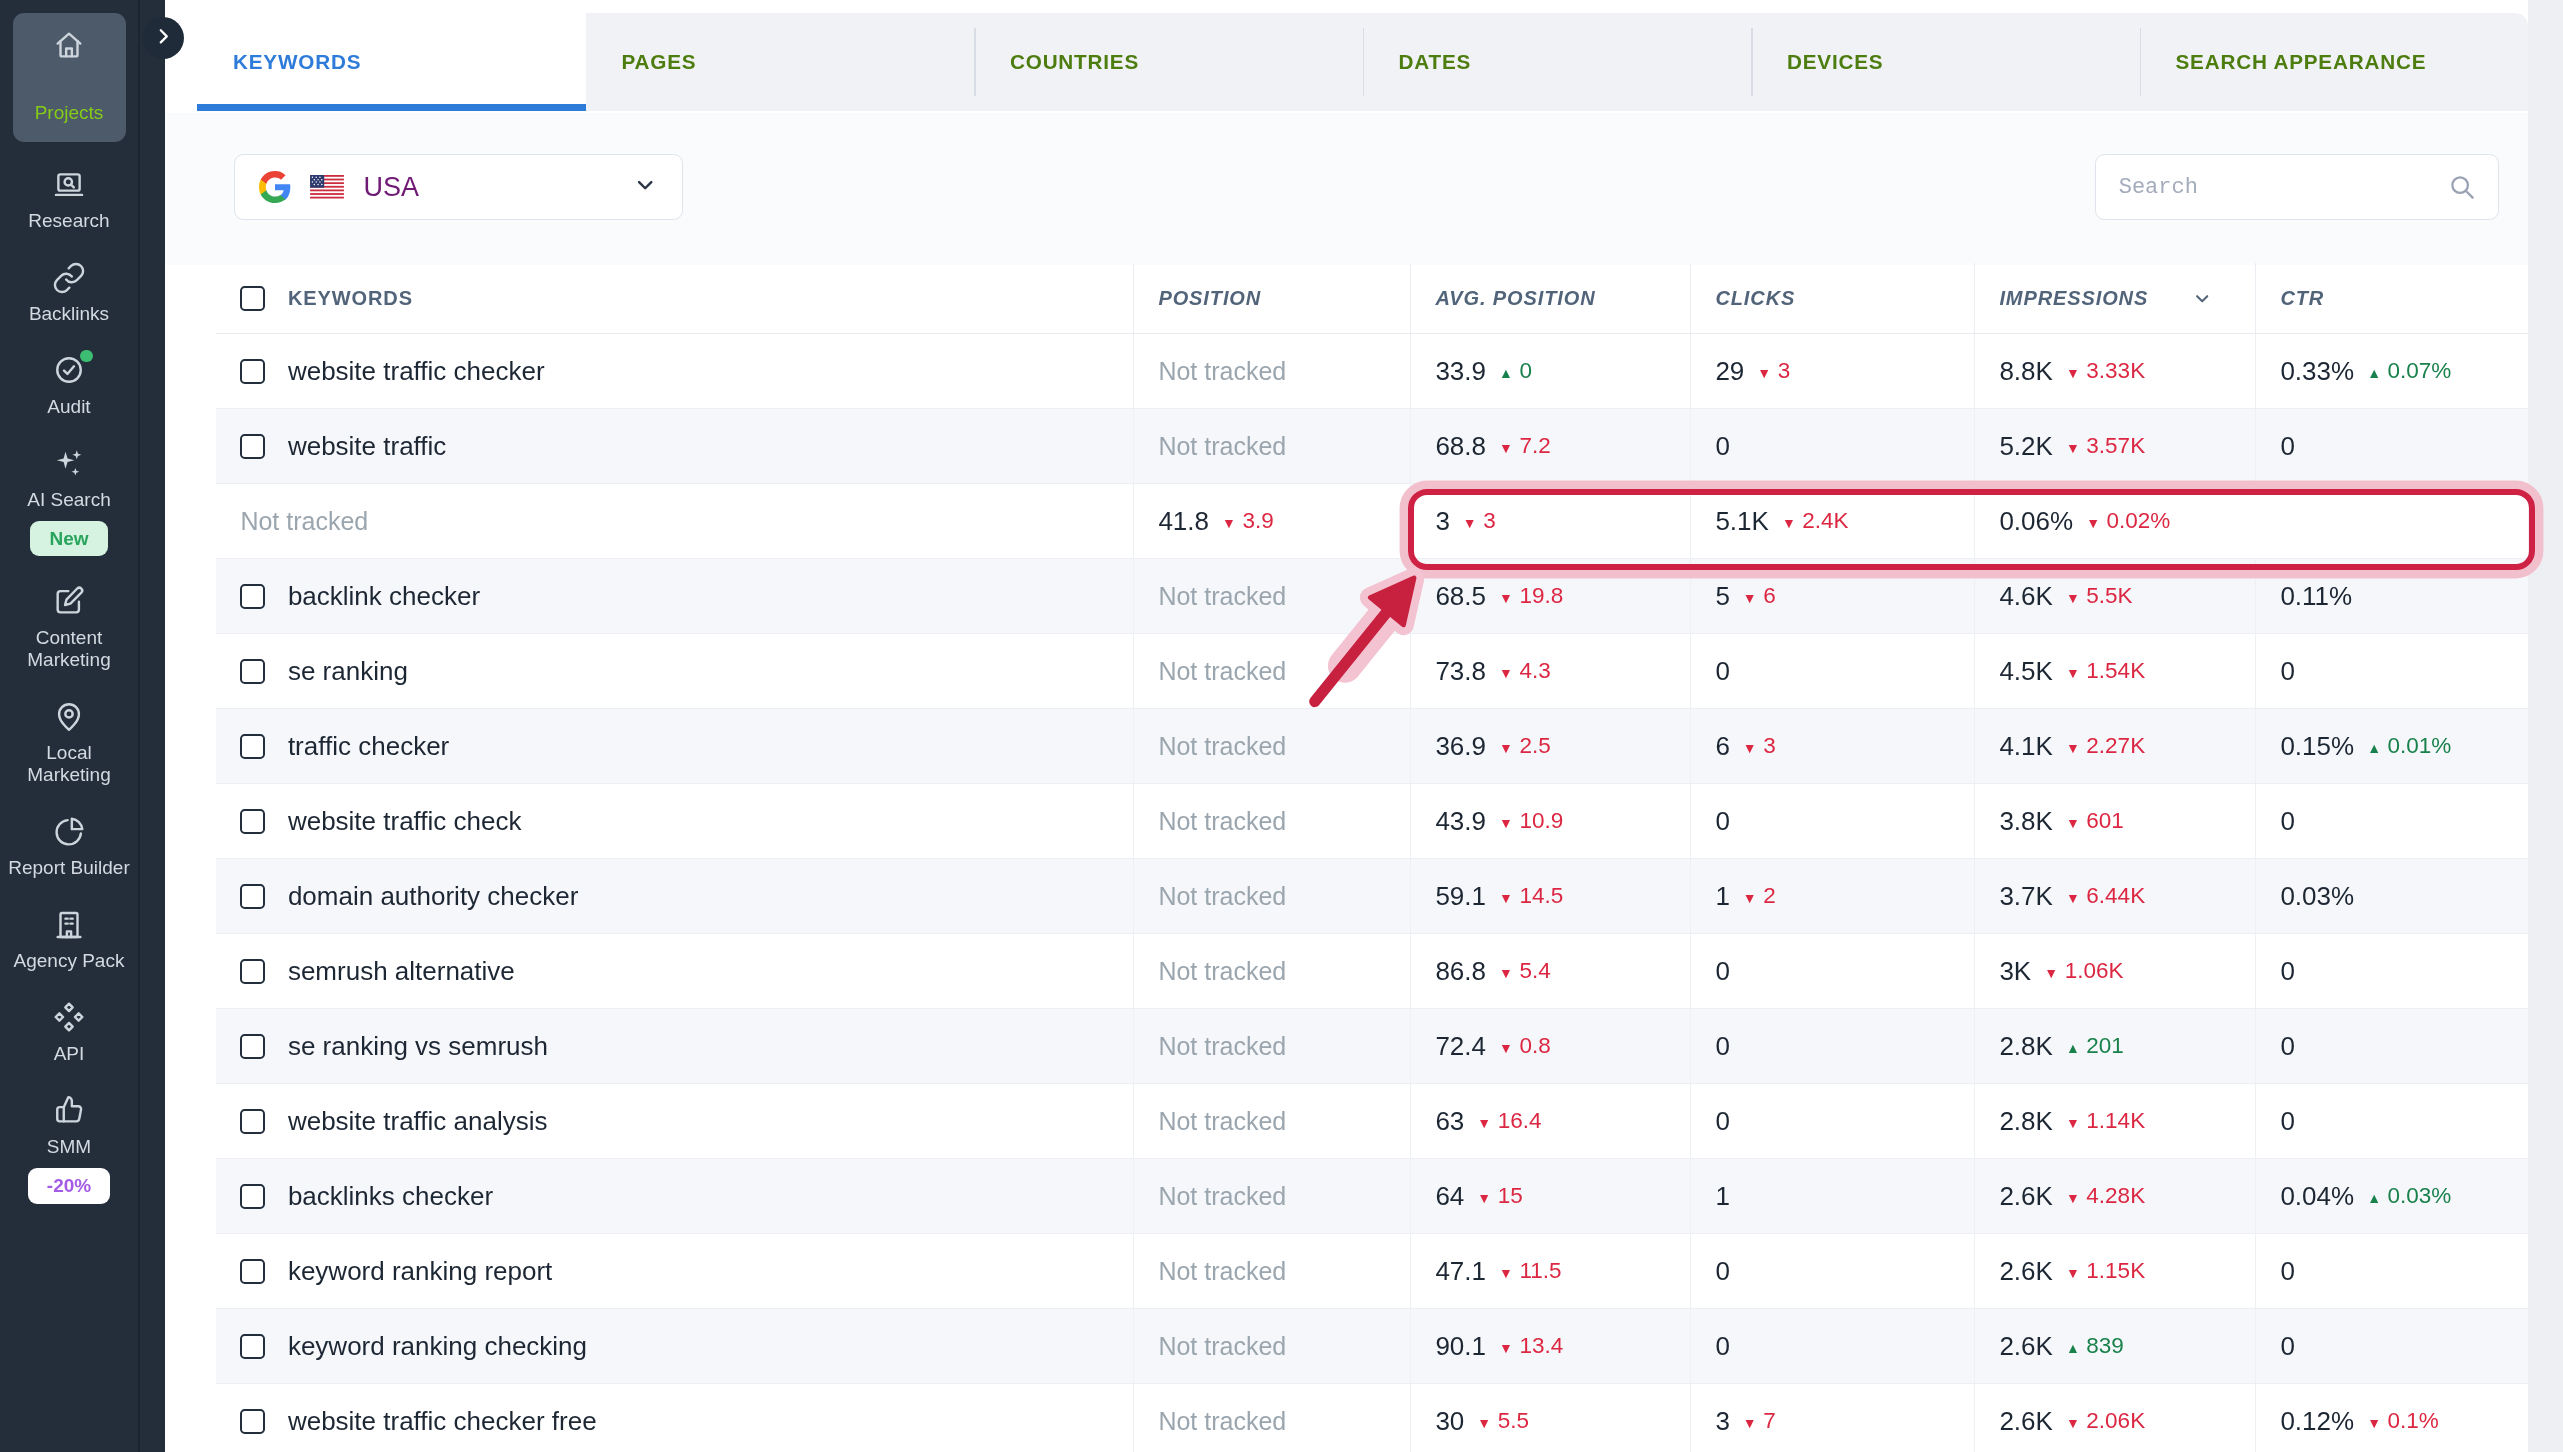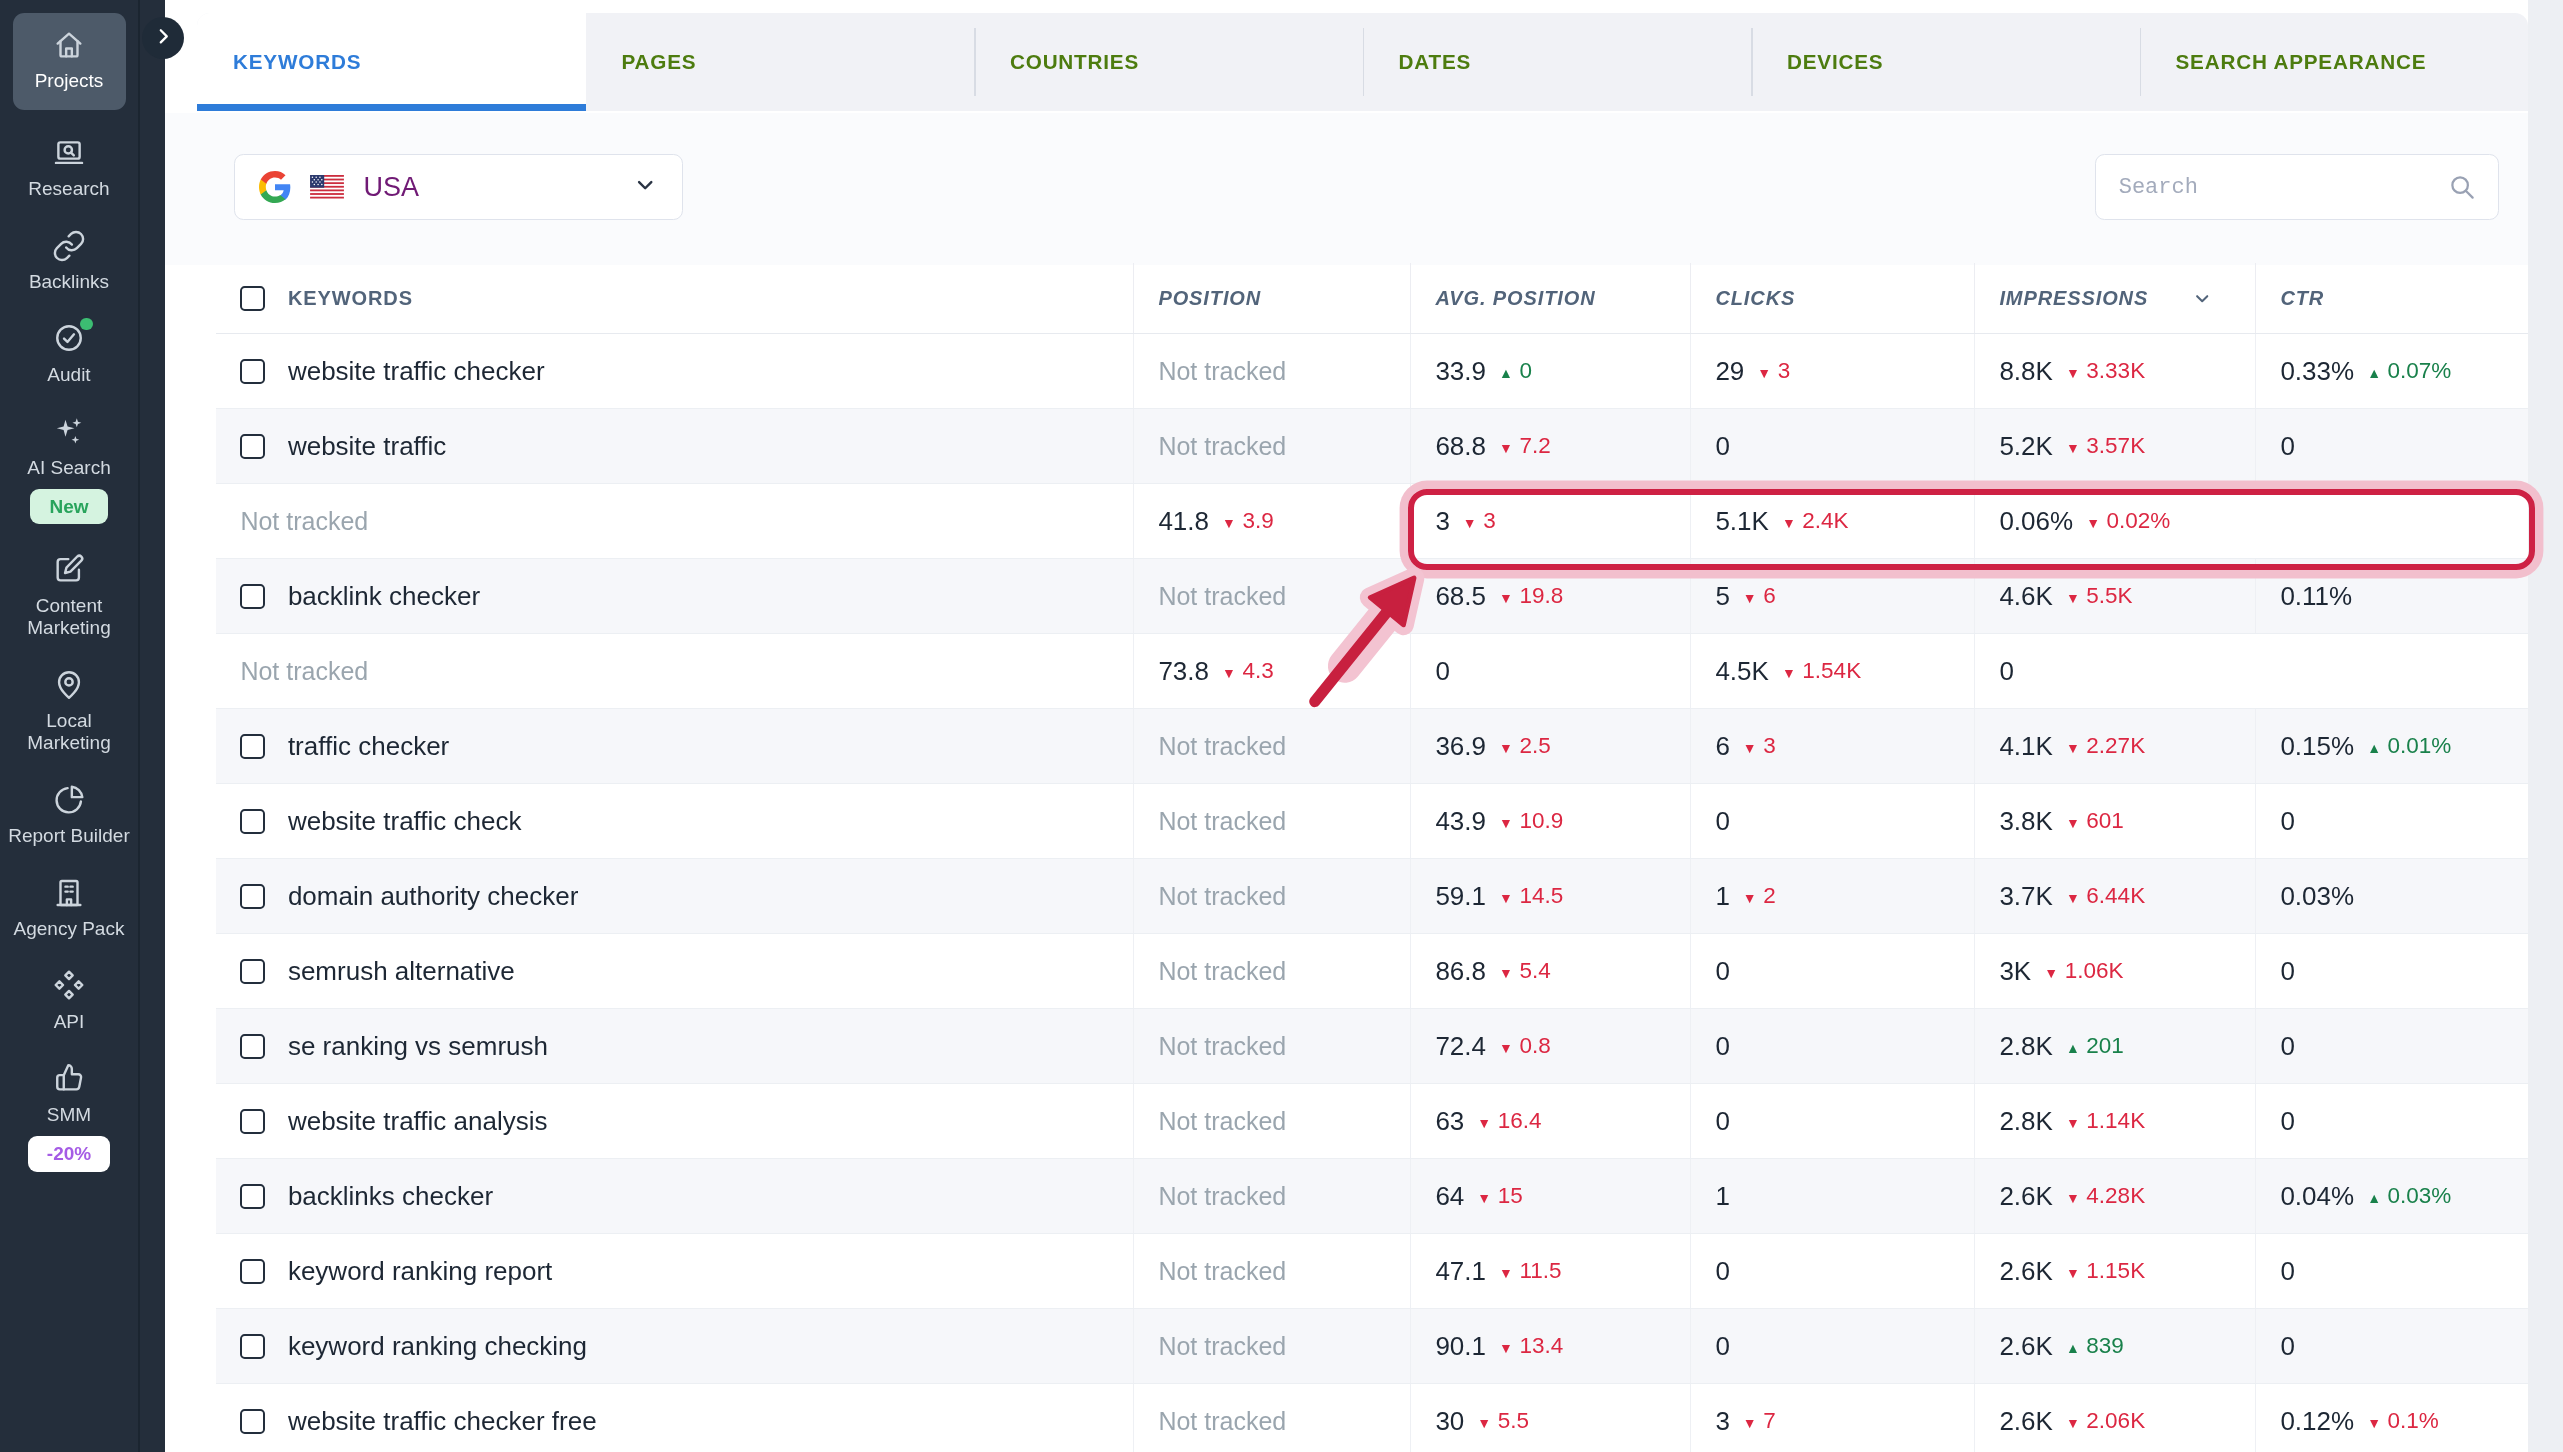--- a/index.html
+++ b/index.html
@@ -25,21 +25,21 @@
   }
   .sb-item .ic { width:34px; height:34px; display:flex; align-items:center; justify-content:center; position:relative; }
   .sb-item .ic svg { width:34px; height:34px; }
   .sb-item .lbl {
     font-size:19px; line-height:1.18; color:#d3dae1; text-align:center;
   }
   .sb-item.active {
     background:#4d5a69; border-radius:11.3px; padding:15px 3.8px 17px; margin:0 0 26px;
     width:113px;
   }
-  .sb-item.active .lbl { color:#ffffff; }
+  .sb-item.active .lbl { color:#84cc16;margin-top:32px; }
   .dot {
     position:absolute; right:-6.6px; top:-3.8px; width:12.2px; height:12.2px; border-radius:50%;
     background:#3cbd72;
   }
   .badge { font-weight:bold; font-size:19px; border-radius:9px; padding:6.6px 19px; margin-top:1.9px; }
   .badge.new  { background:#d5f3e0; color:#28a45c; }
   .badge.discount { background:#ffffff; color:#a55ce5; }
 
   .collapse-btn {
     position:absolute; left:142px; top:17px; width:42px; height:42px; border-radius:50%;
@@ -486,20 +486,24 @@
               <span class="tri">▼</span>
               <span>5.5K</span>
             </span>
           </div>
     <div class="cell metric-ctr">
             <span class="val">0.11%</span>
           </div>
   </div>
 
   <div class="row">
+    <div class="cell kw">
+      <span class="cb"></span>
+      <span class="kw-text">se ranking</span>
+    </div>
     <div class="cell">
             <span class="not-tracked">Not tracked</span>
           </div>
     <div class="cell metric-avg">
             <span class="val">73.8</span>
             <span class="delta down">
               <span class="tri">▼</span>
               <span>4.3</span>
             </span>
           </div>

